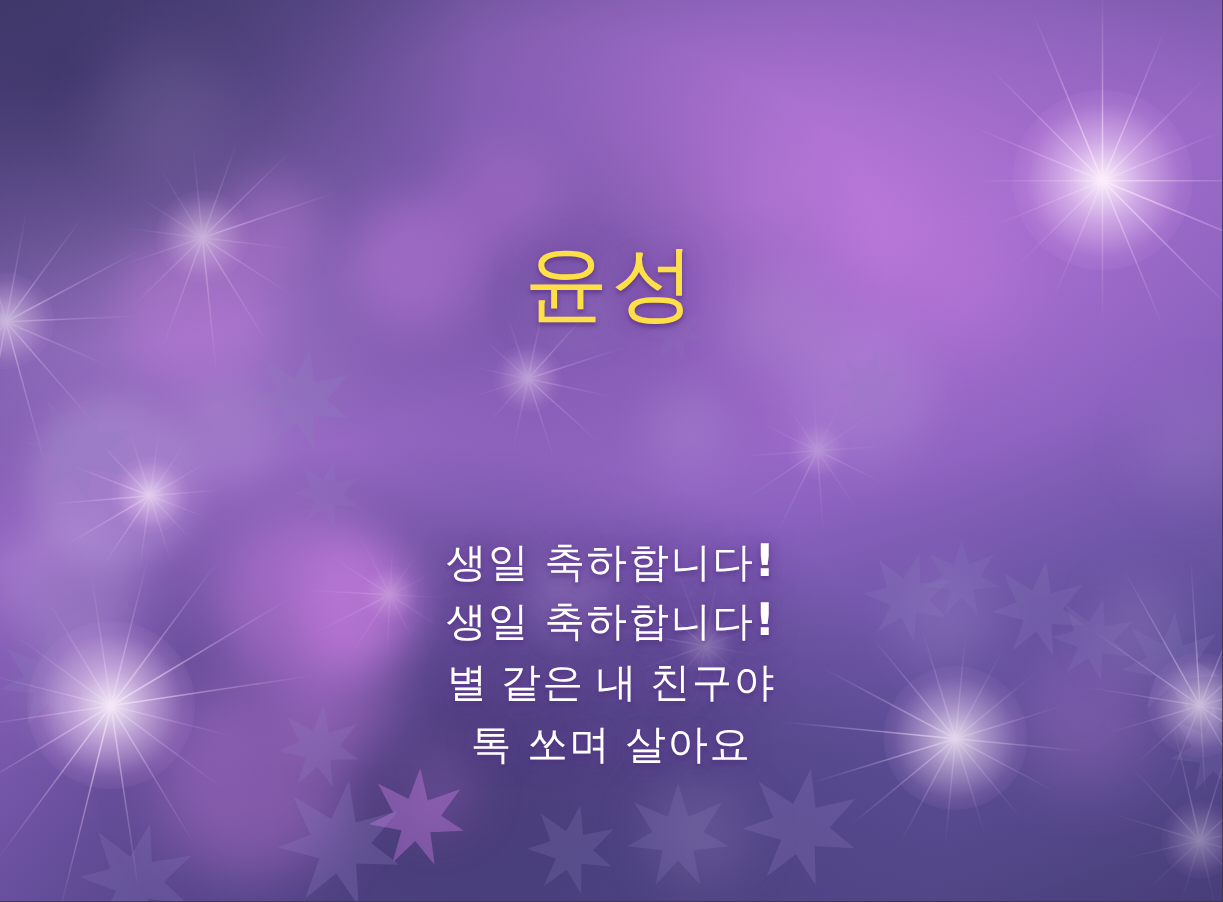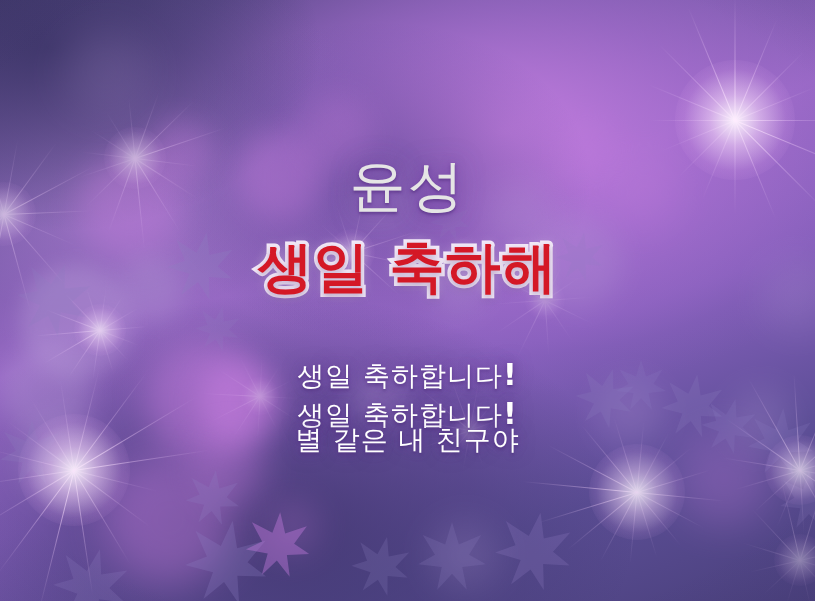--- a/index.html
+++ b/index.html
@@ -95,23 +95,23 @@
   }
 
   
   #text-block{
     position:absolute;inset:0;
     display:flex;flex-direction:column;align-items:center;
   }
   #name-line{
     position:absolute;top:162px;left:0;right:0;
     text-align:center;
-    font-family:Liberation Mono, monospace;
+    font-family:Liberation Serif, serif;
     font-size:56px;line-height:1;
-    color:#e5e5e5;
+    color:#fde047;
     letter-spacing:2px;
     text-shadow:
       0 0 10px rgba(120,70,170,0.75),
       0 0 26px rgba(110,60,160,0.55),
       0 2px 3px rgba(60,30,100,0.55);
   }
   #greeting-line{
     position:absolute;top:240px;left:0;right:0;
     text-align:center;
     font-size:55px;line-height:1;
@@ -131,21 +131,21 @@
     font-size:27px;line-height:1;
     letter-spacing:1px;
     text-shadow:
       0 0 8px rgba(110,66,160,0.75),
       0 0 18px rgba(96,56,150,0.5),
       0 2px 3px rgba(60,30,100,0.45);
   }
   .msg .bang{font-weight:bold;font-size:30px;}
   #msg1{top:360px;}
   #msg2{top:399px;}
-  #msg3{top:424px;}
+  #msg3{top:440px;font-family:Liberation Serif, serif;}
   #msg4{top:481px;}
 
   #watermark{
     position:absolute;right:10px;bottom:4px;
     font-size:15px;
     color:#cbb4e6;
     letter-spacing:0.2px;
     text-shadow:0 1px 2px rgba(50,28,90,0.45);
   }
 </style>
@@ -406,26 +406,28 @@
         <i style="width: 58.9984px; transform: rotate(347deg); opacity: 0.5972;"></i>
         <i style="width: 52.2089px; transform: rotate(377deg); opacity: 0.502902;"></i>
         <i style="width: 48.7623px; transform: rotate(407deg); opacity: 0.455032;"></i>
       </div>
     </div>
 
   <div class="layer" id="bg-vig"></div>
 
   <div id="text-block">
     <div id="name-line">윤성</div>
-    <div id="greeting-line">생일 축하해</div>
 
     <div class="msg" id="msg1">
       <span>생일 축하합니다</span><span class="bang">!</span>
     </div>
     <div class="msg" id="msg2">
       <span>생일 축하합니다</span><span class="bang">!</span>
     </div>
     <div class="msg" id="msg3">
       <span>별 같은 내 친구야</span><span class="bang"></span>
     </div>
+    <div class="msg" id="msg4">
+      <span>톡 쏘며 살아요</span><span class="bang"></span>
+    </div>
   </div>
 
 </div>
 
 </body></html>

